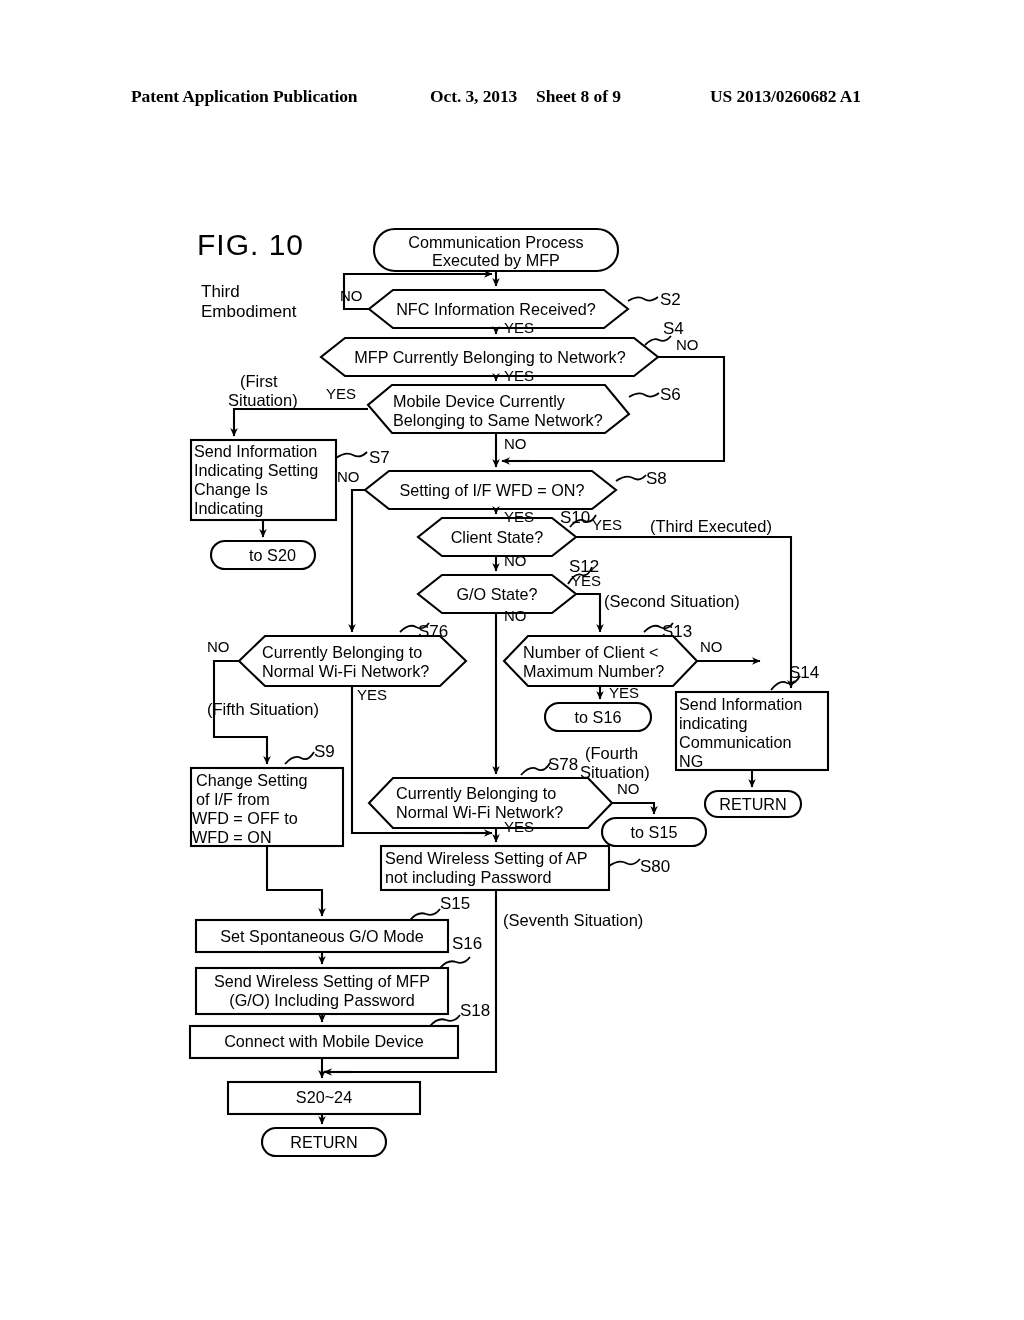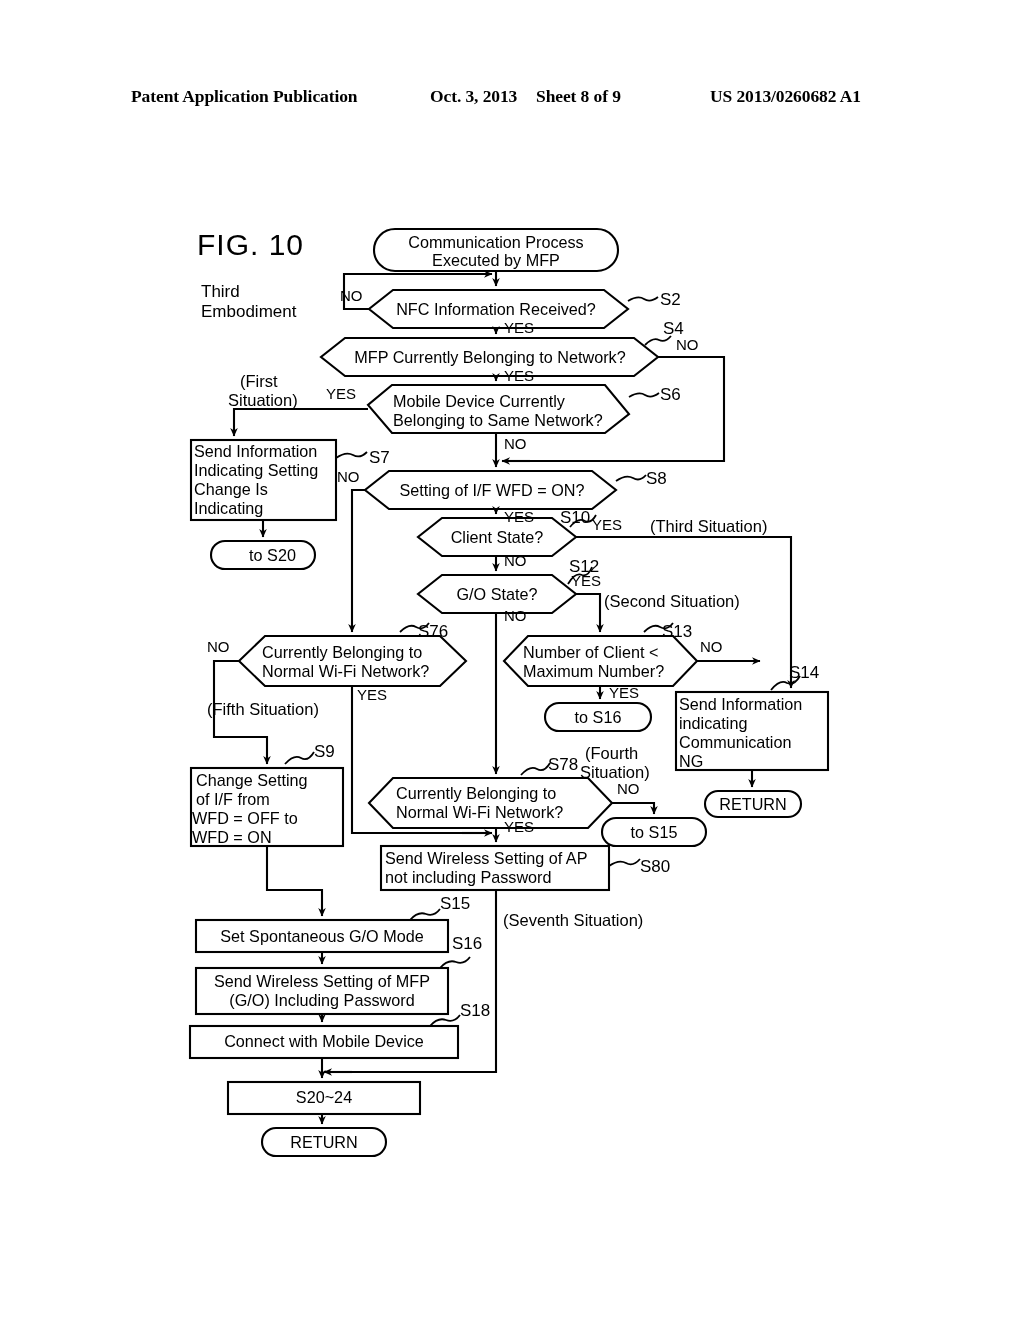--- a/index.html
+++ b/index.html
@@ -324,21 +324,21 @@
 
   <div class="lbl branch" style="left:700px; top:639px;">NO</div>
   <div class="lbl branch" style="left:609px; top:685px;">YES</div>
 
   <div class="lbl branch" style="left:617px; top:781px;">NO</div>
   <div class="lbl branch" style="left:504px; top:819px;">YES</div>
 
   <div class="lbl situation" style="left:240px; top:372px;">(First</div>
   <div class="lbl situation" style="left:228px; top:391px;">Situation)</div>
 
-  <div class="lbl situation" style="left:650px; top:517px;">(Third Situation)</div>
+  <div class="lbl situation" style="left:650px; top:517px;">(Third Executed)</div>
 
   <div class="lbl situation" style="left:604px; top:592px;">(Second Situation)</div>
 
   <div class="lbl situation" style="left:207px; top:700px;">(Fifth Situation)</div>
 
   <div class="lbl situation" style="left:585px; top:744px;">(Fourth</div>
   <div class="lbl situation" style="left:580px; top:763px;">Situation)</div>
 
   <div class="lbl situation" style="left:503px; top:911px;">(Seventh Situation)</div>
 

